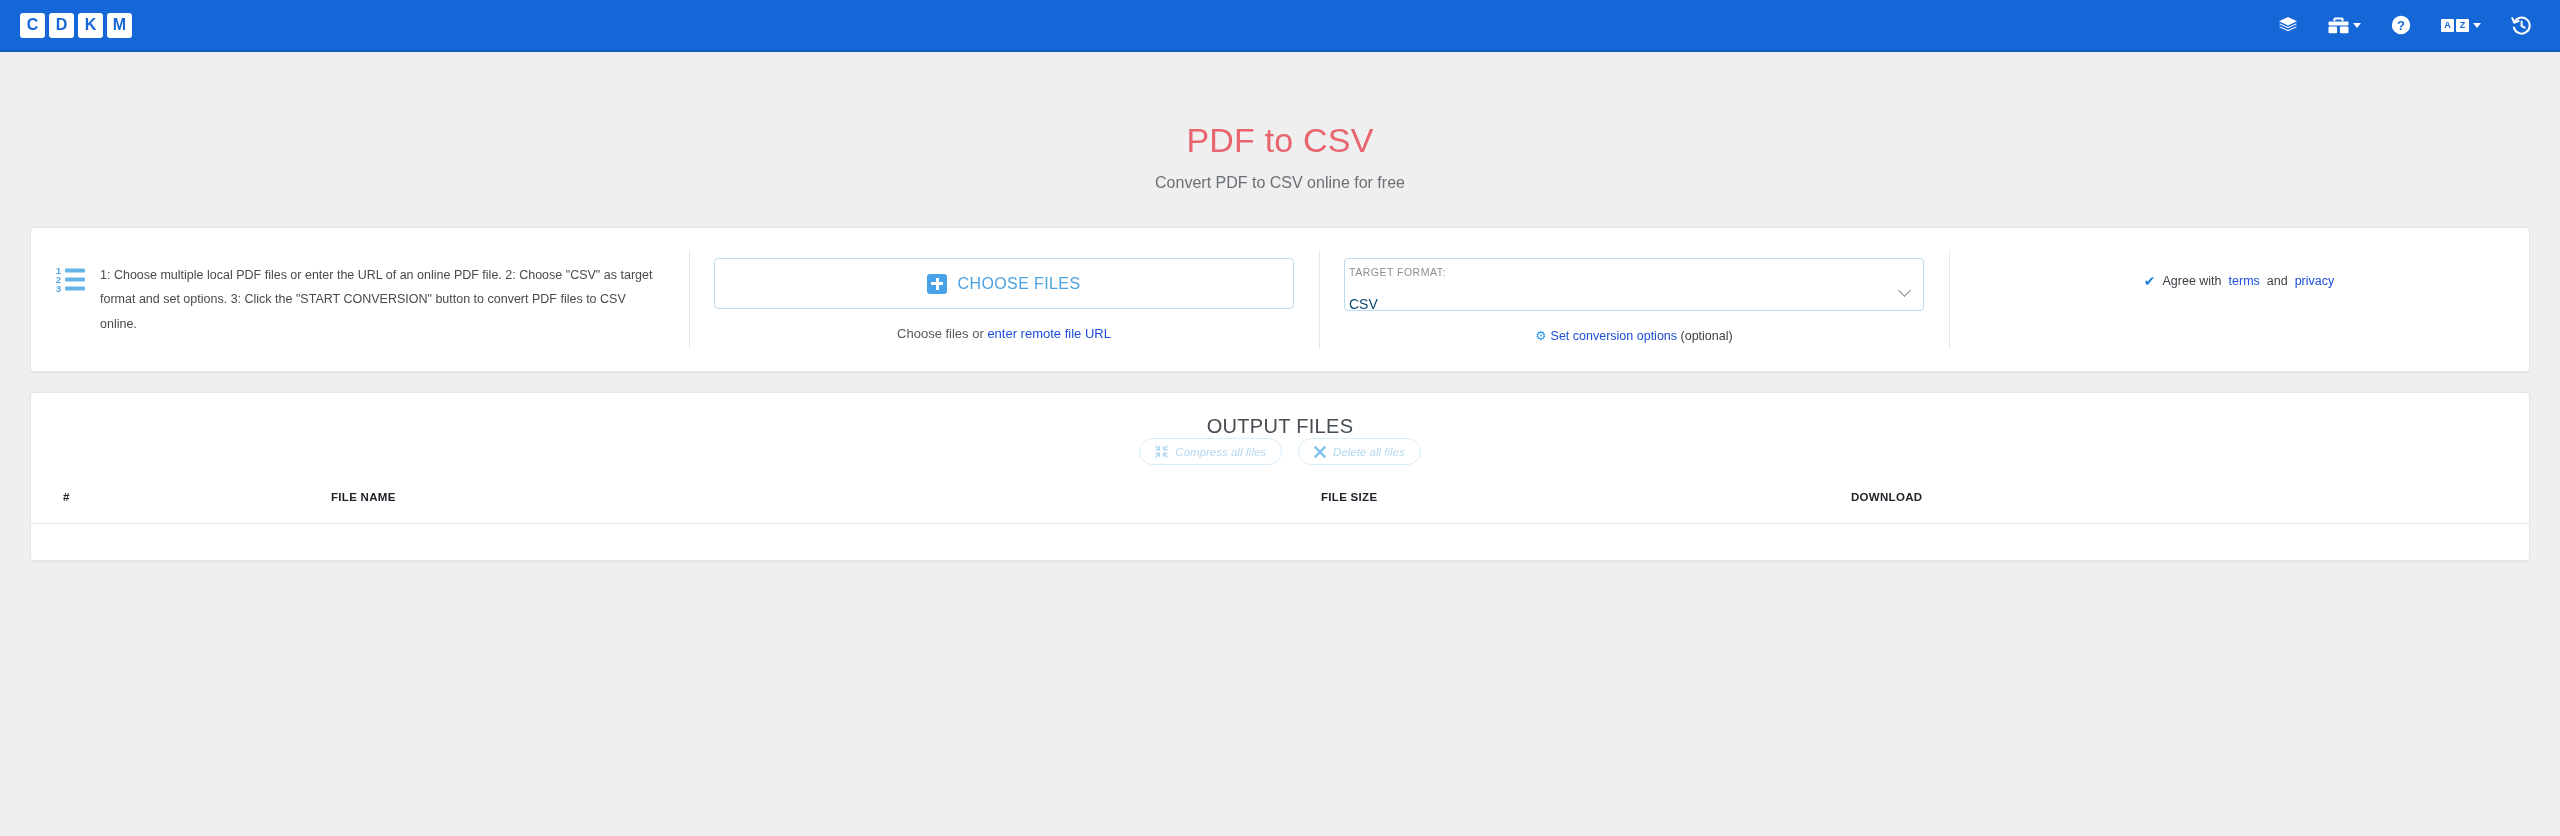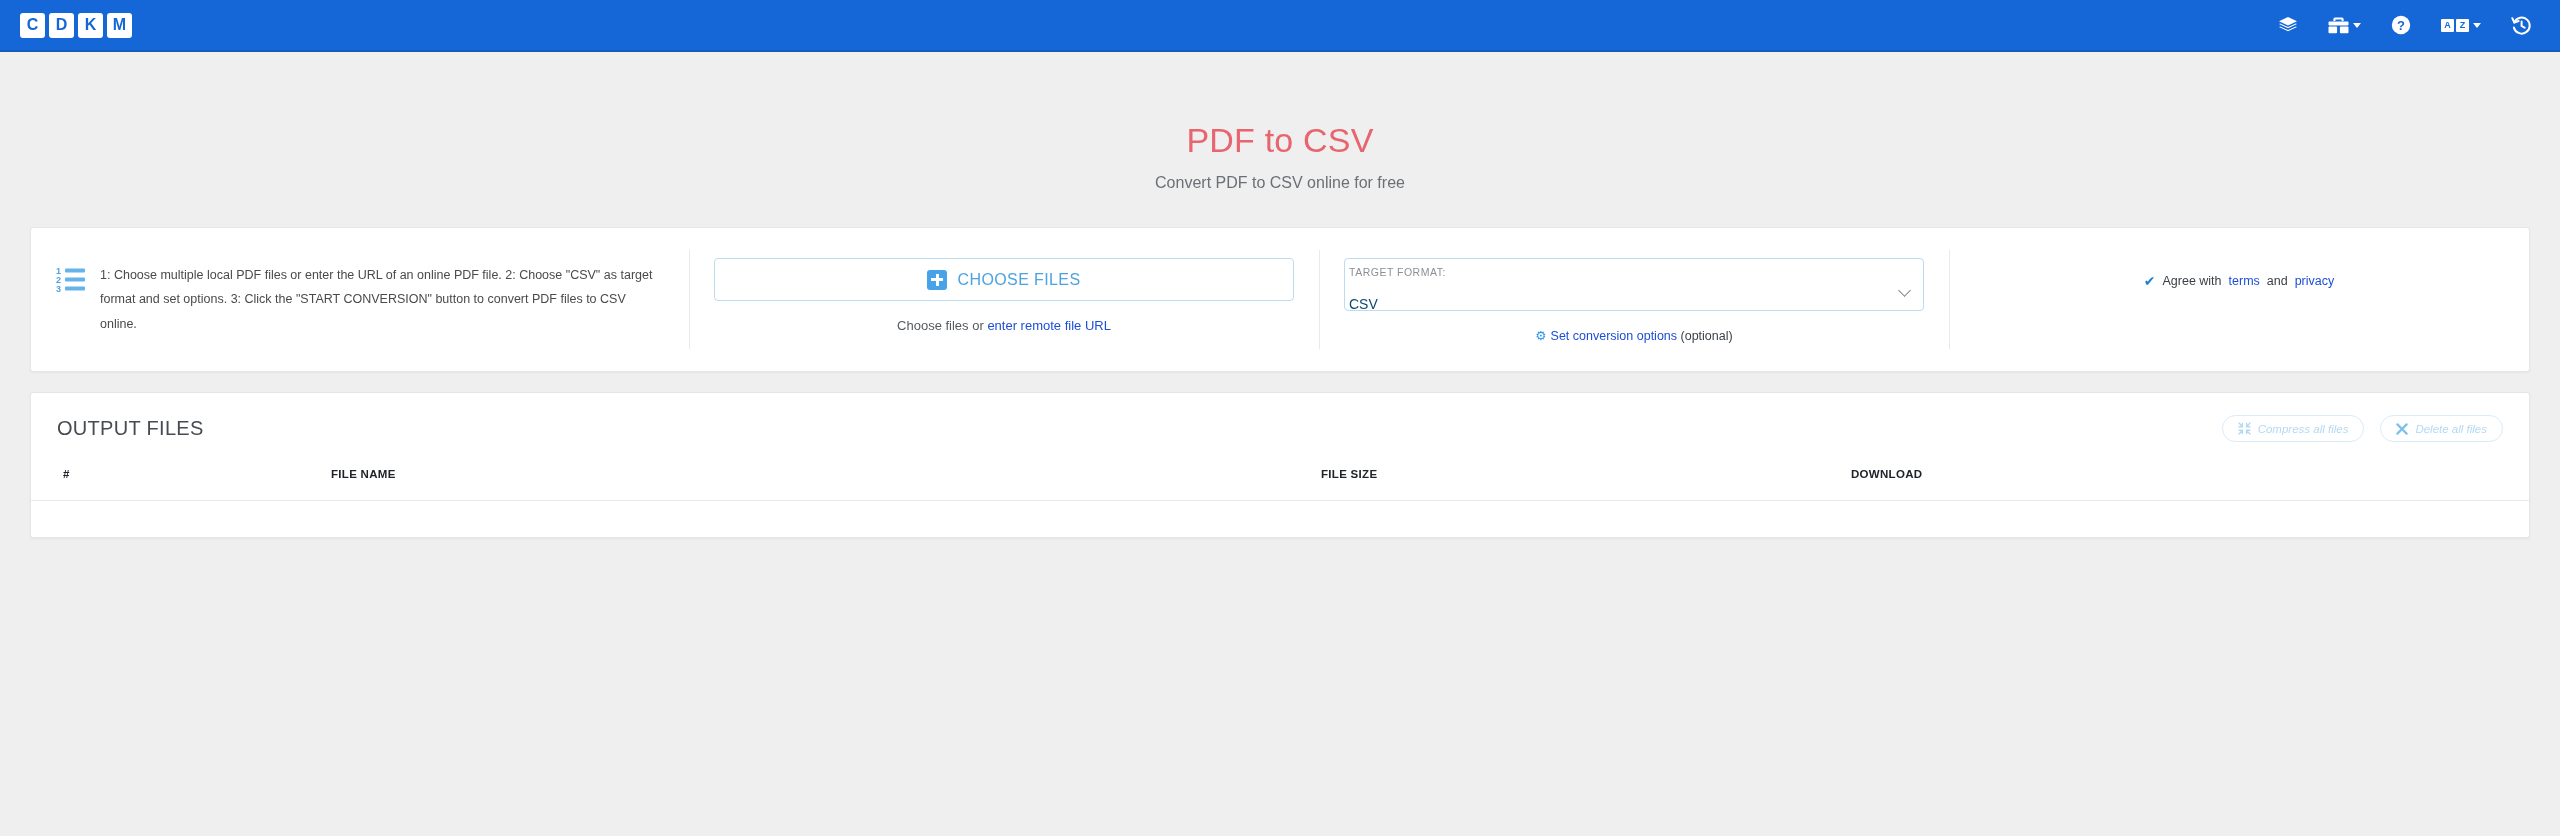--- a/index.html
+++ b/index.html
@@ -99,21 +99,21 @@
     font-size: 12.5px;
     color: #4a4a4a;
     line-height: 1.95;
     padding-top: 1px;
   }
   .list-icon { flex: none; padding-top: 4px; }
 
   .choose-box {
     border: 1px solid #bcdcf2;
     border-radius: 4px;
-    height: 43px;
+    height: 51px;
     display: flex;
     align-items: center;
     justify-content: center;
     gap: 10px;
     cursor: pointer;
     background: #fff;
   }
   .choose-label {
     color: #4da3e0;
     font-size: 16px;
@@ -206,20 +206,21 @@
     border: 1px solid #e6e6e6;
     border-radius: 3px;
     box-shadow: 0 1px 2px rgba(0,0,0,.05);
     min-height: 145px;
   }
   .output-head {
     display: flex;
     align-items: center;
     justify-content: space-between;
     padding: 22px 26px 20px 26px;
+    flex-direction: column;
   }
   .output-title {
     font-size: 20px;
     color: #464c52;
     font-weight: normal;
     letter-spacing: .3px;
     margin: 0;
   }
   .head-actions { display: flex; gap: 16px; font-style: italic; }
   .pill {

